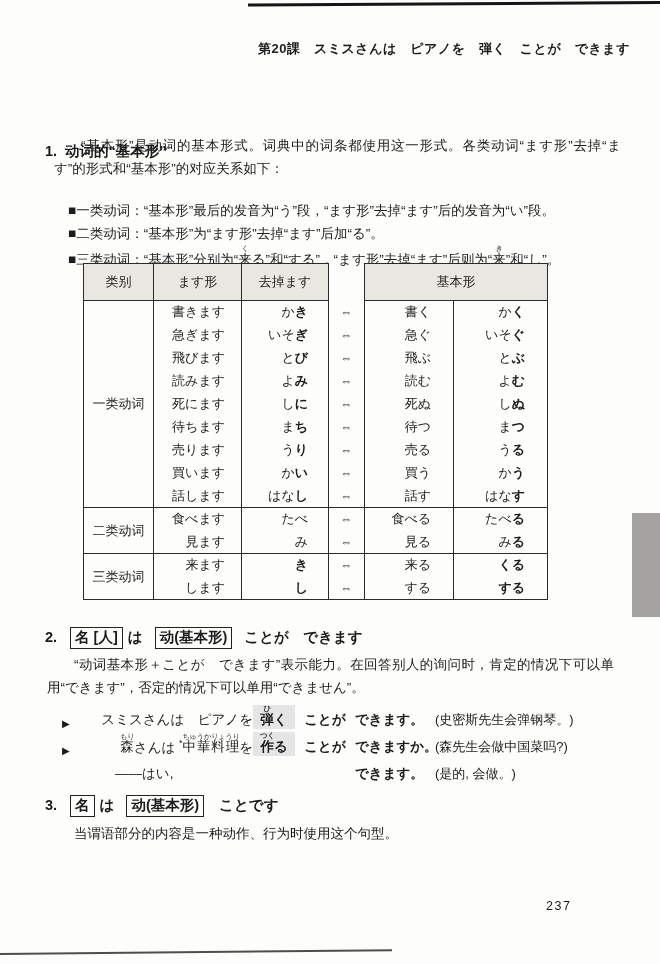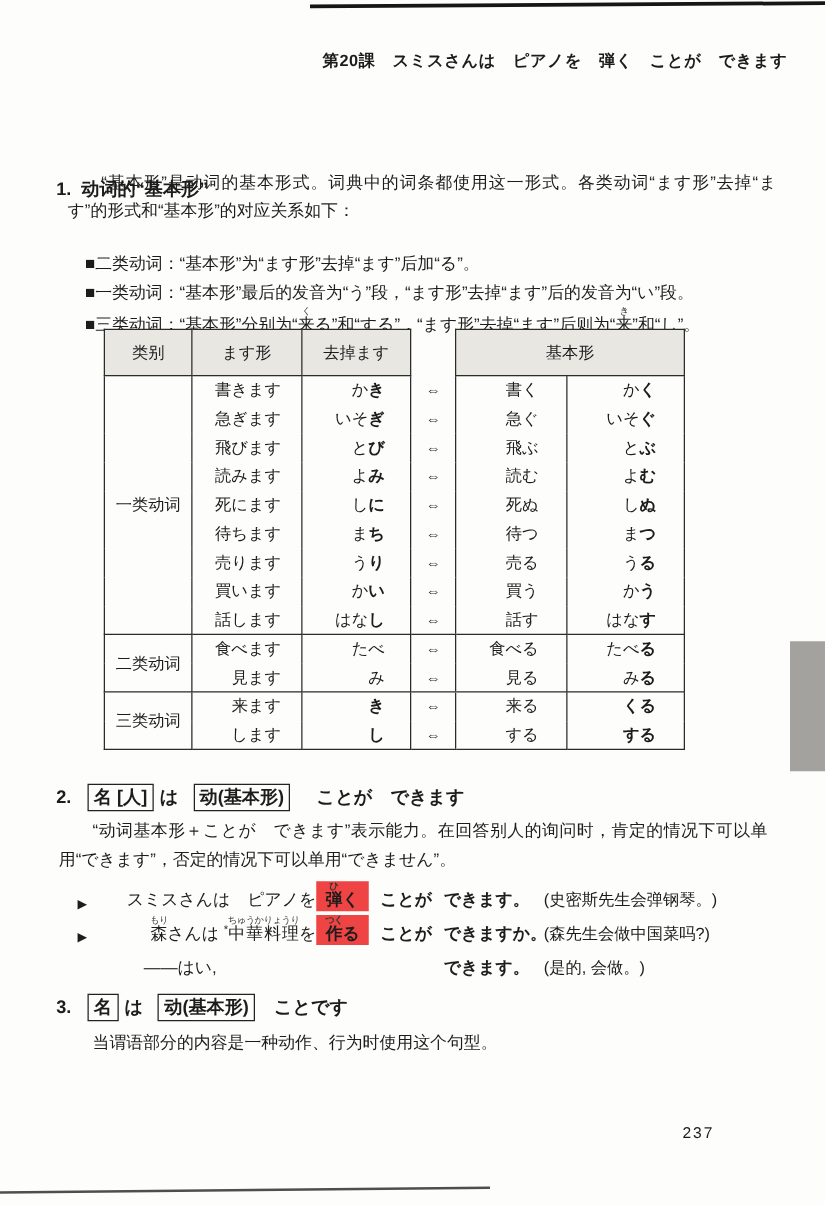--- a/index.html
+++ b/index.html
@@ -58,21 +58,21 @@
   .kihon-cell { text-align:right; padding-right:22px !important; }
   .kana-cell { text-align:right; padding-right:22px !important; }
   .conj-table b { font-weight:bold; }
 
   
   .examples { position:absolute; left:62px; top:702px; width:552px; font-size:13.5px; }
   .ex-row { display:flex; align-items:flex-end; height:27px; white-space:nowrap; }
   .ex-bullet { width:28px; font-size:10px; padding-top:3px; }
   .ex-pre { width:163px; text-align:right; }
   .ex-pre.left { text-align:left; padding-left:25px; box-sizing:border-box; }
-  .ex-verb { width:42px; text-align:center; background:#ef4444; font-weight:bold; }
+  .ex-verb { width:42px; text-align:center; background:#e5e5e5; font-weight:bold; }
   .ex-kotoga { width:60px; text-align:center; font-weight:bold; }
   .ex-deki { width:80px; font-weight:bold; }
   .ex-cn { flex:1; font-size:13px; }
   .star { font-size:9px; vertical-align:super; }
 
   .page-number { position:absolute; left:546px; top:899px; font-size:12.5px; letter-spacing:1.5px; }
   .side-tab { position:absolute; left:632px; top:513px; width:28px; height:104px; background:#a3a29e; }
 </style>
 </head>
 <body>
@@ -83,22 +83,22 @@
 
   <div class="lesson-title">第20課　スミスさんは　ピアノを　弾く　ことが　できます</div>
 
 
   <div class="sec-head" style="top:142px;text-align:right;">
     <span class="sec-num">1.</span><span>动词的“基本形”</span>
   </div>
   <div class="para" style="top:134px;margin-left:7px;">“基本形”是动词的基本形式。词典中的词条都使用这一形式。各类动词“ます形”去掉“ます”的形式和“基本形”的对应关系如下：</div>
 
   <div class="bullets" style="top:199px;">
+    <div>■一类动词：“基本形”最后的发音为“う”段，“ます形”去掉“ます”后的发音为“い”段。</div>
     <div>■二类动词：“基本形”为“ます形”去掉“ます”后加“る”。</div>
-    <div>■一类动词：“基本形”最后的发音为“う”段，“ます形”去掉“ます”后的发音为“い”段。</div>
     <div><span>■三类动词：“基本形”分别为“</span><ruby><span>来</span><rt>く</rt></ruby><span>る”和“する”，“ます形”去掉“ます”后则为“</span><ruby><span>来</span><rt>き</rt></ruby><span>”和“し”。</span></div>
   </div>
 
   <table class="conj-table">
     <colgroup>
       <col class="c1">
         <col class="c2">
         <col class="c3">
         <col class="c4">
         <col class="c5">
@@ -205,21 +205,21 @@
           <td class="masu-cell br bb">します</td>
           <td class="kezu-cell br bb"><b>し</b></td>
           <td class="arrow-cell bb">⇔</td>
           <td class="kihon-cell bl br bb">する</td>
           <td class="kana-cell br bb"><b>する</b></td>
         </tr>
       </tbody>
   </table>
 
   <div class="sec-head" style="top:627px;">
-    <span class="sec-num">2.</span><span class="kbox">名 [人]</span><span>は</span><span class="kbox" style="margin-left:12px;">动(基本形)</span><span style="margin-left:16px;">ことが　できます</span>
+    <span class="sec-num">2.</span><span class="kbox">名 [人]</span><span>は</span><span class="kbox" style="margin-left:12px;">动(基本形)</span><span style="margin-left:7px;">ことが　できます</span>
   </div>
   <div class="para" style="top:653px;">“动词基本形＋ことが　できます”表示能力。在回答别人的询问时，肯定的情况下可以单用“できます”，否定的情况下可以单用“できません”。</div>
 
   <div class="examples">
     <div class="ex-row">
       <span class="ex-bullet">▶</span>
       <span class="ex-pre">スミスさんは　ピアノを</span>
       <span class="ex-verb"><ruby><span>弾</span><rt>ひ</rt></ruby><span>く</span></span>
       <span class="ex-kotoga">ことが</span>
       <span class="ex-deki">できます。</span>

